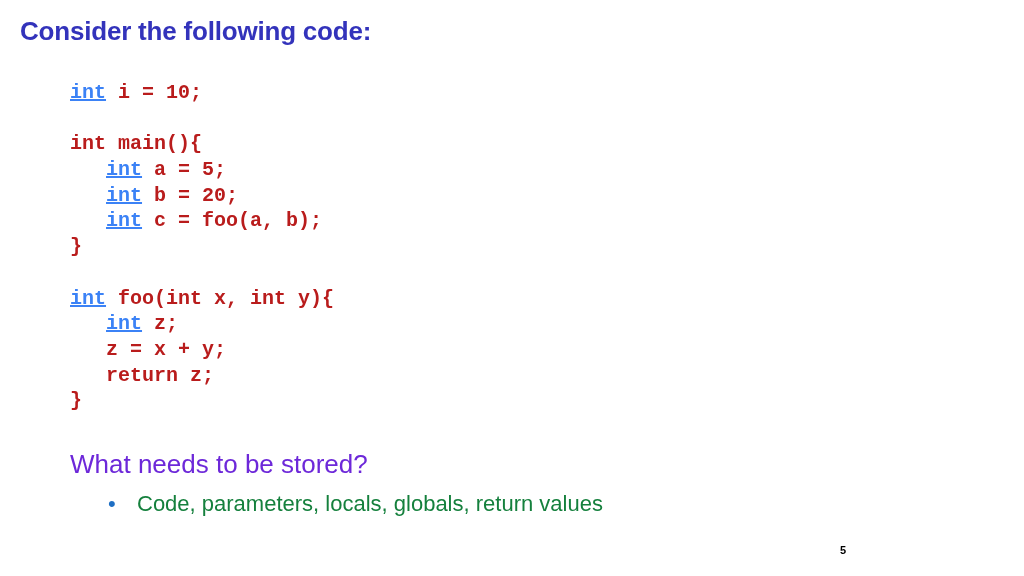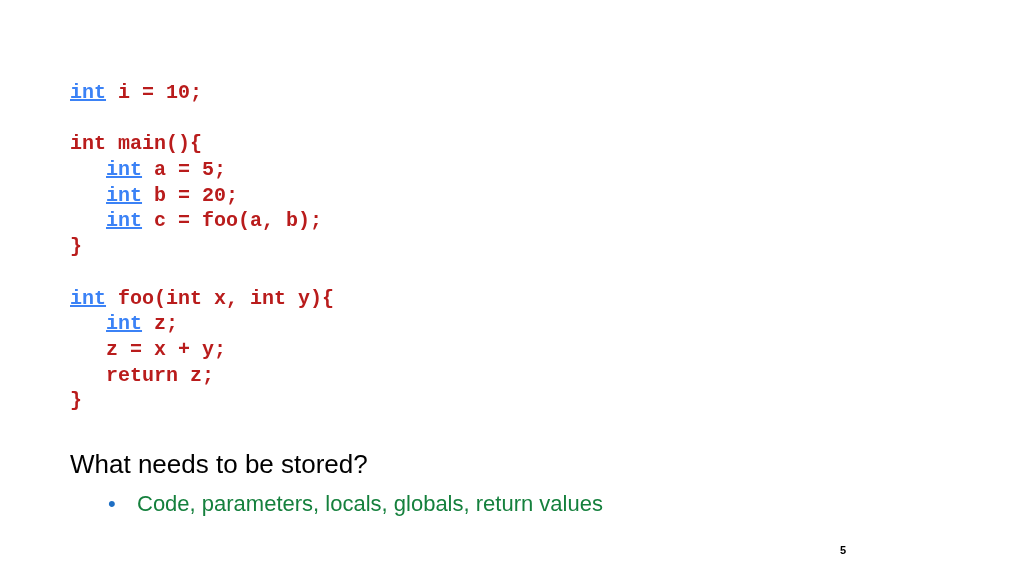--- a/index.html
+++ b/index.html
@@ -62,21 +62,21 @@
   }
 
   
   .question {
     position: absolute;
     left: 70px;
     top: 449px;
     font-family: "Liberation Sans", sans-serif;
     font-size: 26px;
     font-weight: normal;
-    color: #000000;
+    color: #6d28d9;
     white-space: nowrap;
   }
 
   
   .bullet-row {
     position: absolute;
     left: 108px;
     top: 491px;
     display: flex;
     align-items: baseline;
@@ -107,20 +107,21 @@
     font-size: 11px;
     font-weight: bold;
     color: #000000;
   }
 </style>
 </head>
 <body>
 
 <div class="slide">
 
+  <div class="slide-title">Consider the following code:</div>
 
   <div class="code-block" id="code-block"><div class="code-line"><span class="kw">int</span><span class="plain"> i = 10;</span></div><div class="code-line blank">&nbsp;</div><div class="code-line"><span class="plain">int main(){</span></div><div class="code-line"><span>   </span><span class="kw">int</span><span class="plain"> a = 5;</span></div><div class="code-line"><span>   </span><span class="kw">int</span><span class="plain"> b = 20;</span></div><div class="code-line"><span>   </span><span class="kw">int</span><span class="plain"> c = foo(a, b);</span></div><div class="code-line"><span class="plain">}</span></div><div class="code-line blank">&nbsp;</div><div class="code-line"><span class="kw">int</span><span class="plain"> foo(int x, int y){</span></div><div class="code-line"><span>   </span><span class="kw">int</span><span class="plain"> z;</span></div><div class="code-line"><span>   </span><span class="plain">z = x + y;</span></div><div class="code-line"><span>   </span><span class="plain">return z;</span></div><div class="code-line"><span class="plain">}</span></div></div>
 
   <div class="question">What needs to be stored?</div>
 
   <div class="bullet-row">
     <span class="bullet-mark">•</span>
     <span class="bullet-text">Code, parameters, locals, globals, return values</span>
   </div>
 

